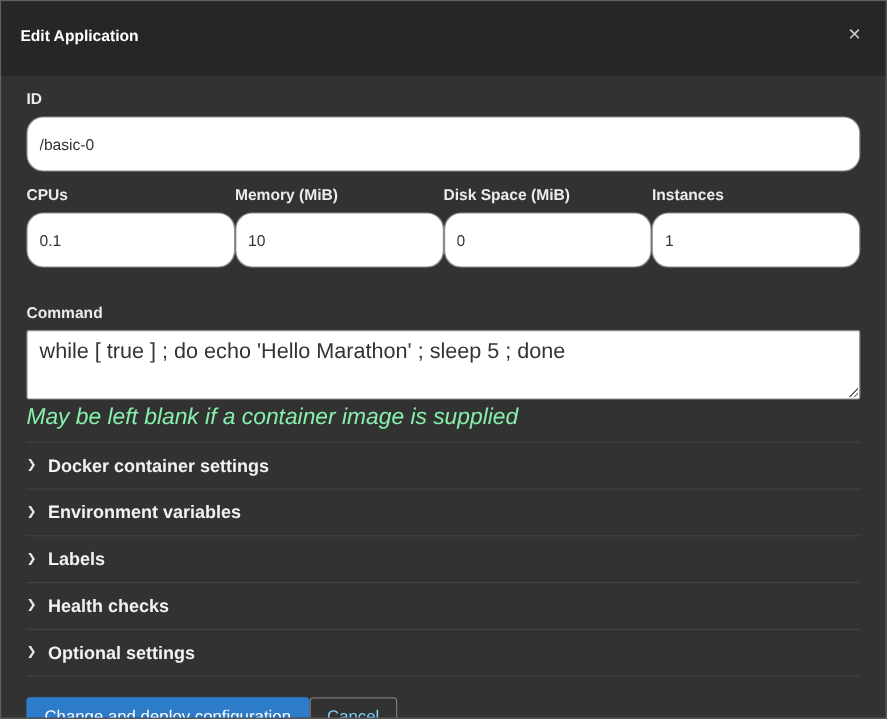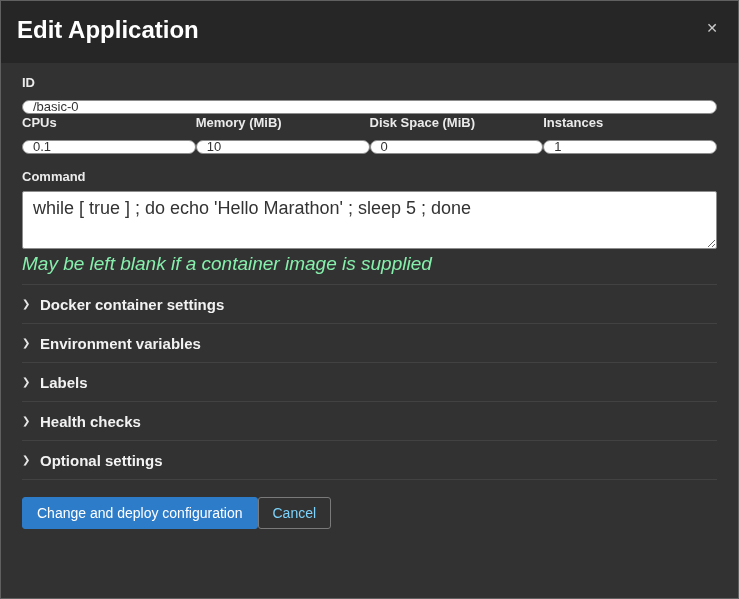--- a/index.html
+++ b/index.html
@@ -14,21 +14,21 @@
     overflow: hidden;
   }
   .modal-header {
     background: #262626;
     padding: 16px 16px 20px 16px;
     display: flex;
     justify-content: space-between;
     align-items: flex-start;
   }
   .modal-title {
-    font-size: 24px;
+    font-size: 13px;
     font-weight: 700;
     color: #ffffff;
     line-height: 26px;
   }
   .close-btn {
     background: none;
     border: none;
     color: #c9c9c9;
     font-size: 14px;
     line-height: 14px;
@@ -42,35 +42,35 @@
   .field-label {
     display: block;
     font-size: 13px;
     font-weight: 700;
     color: #ebebeb;
     margin: 0 0 6px 0;
     line-height: 16px;
   }
   .text-input {
     width: 100%;
-    height: 14px;
+    height: 46px;
     background: #ffffff;
     border: 1px solid #8d8d8d;
     border-radius: 14px;
     padding: 0 10px;
     font-size: 13px;
     color: #333333;
     font-family: inherit;
   }
   .grid-row {
     display: grid;
     grid-template-columns: repeat(4, 1fr);
-    margin-top: 0;
-  }
-  .command-block { margin-top: 14px; }
+    margin-top: 12px;
+  }
+  .command-block { margin-top: 30px; }
   .command-textarea {
     width: 100%;
     height: 58px;
     background: #ffffff;
     border: 1px solid #8d8d8d;
     border-radius: 2px;
     padding: 6px 10px;
     font-size: 18px;
     color: #333333;
     font-family: inherit;

